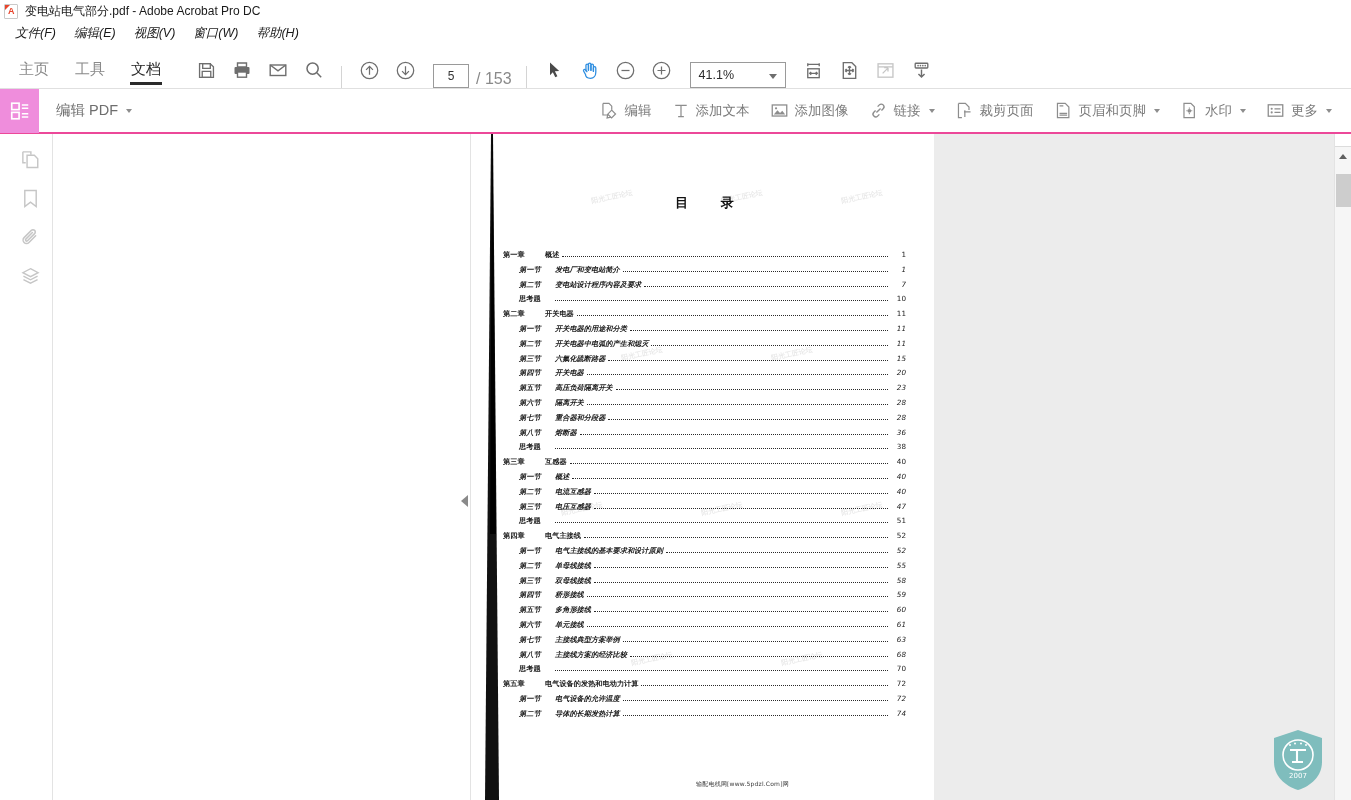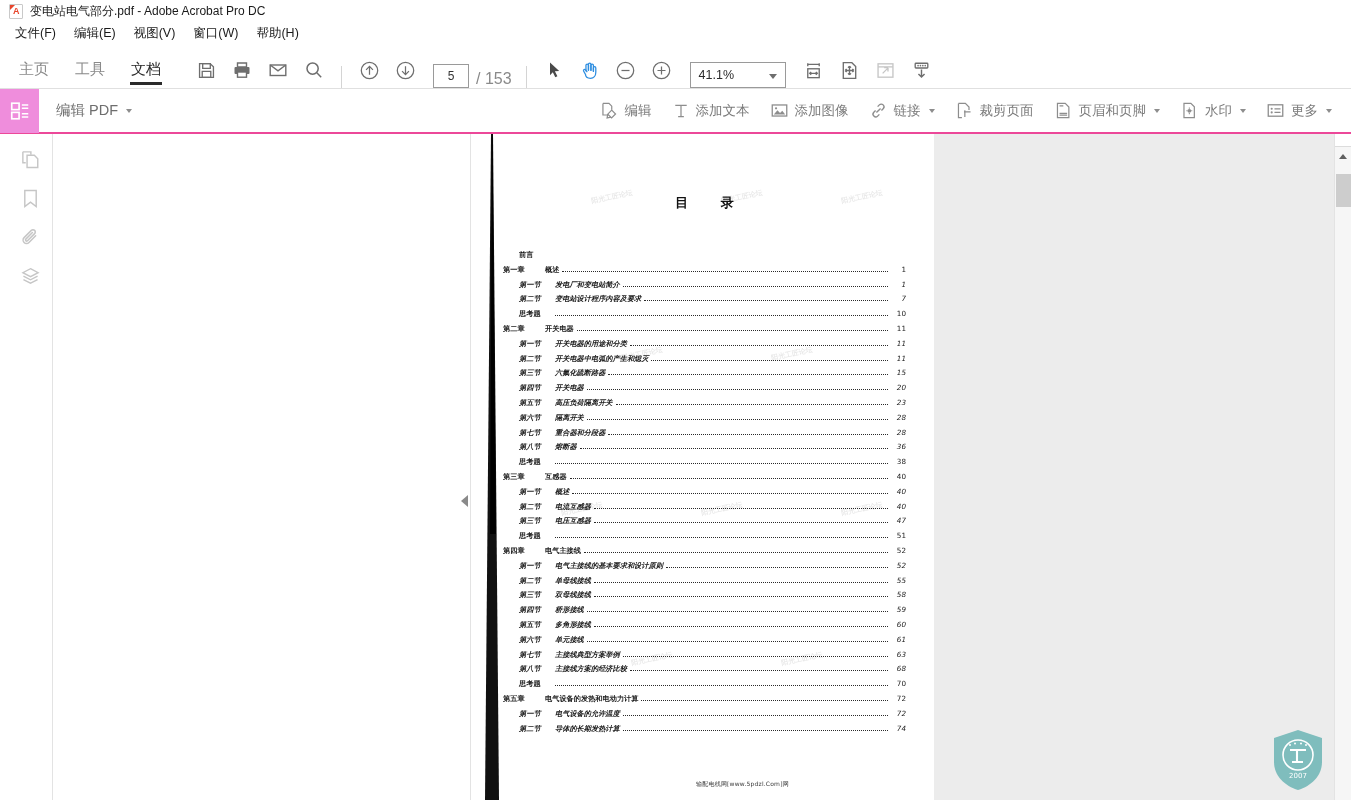--- a/index.html
+++ b/index.html
@@ -5,39 +5,39 @@
   * { box-sizing: border-box; margin: 0; padding: 0; }
   html, body {
     width: 1351px; height: 800px;
     font-family: "Liberation Sans", "DejaVu Sans", sans-serif;
     background: #ffffff;
     overflow: hidden;
   }
   
   .titlebar {
     height: 22px; display: flex; align-items: center;
-    padding-left: 9px; background: #ffffff;
+    padding-left: 4px; background: #ffffff;
     font-size: 12px; color: #1a1a1a;
   }
   .app-icon {
     width: 14px; height: 15px; margin-right: 7px; position: relative;
     background: #ffffff; border: 1px solid #c9c9c9; border-radius: 1px;
   }
   .app-icon:before {
     content: ""; position: absolute; left: 0; top: 0;
     border-top: 5px solid #e8442b; border-right: 5px solid transparent;
   }
   .app-icon:after {
     content: "A"; position: absolute; left: 3px; top: 1px;
     font-size: 9px; color: #e8442b; font-weight: bold; line-height: 11px;
   }
   
   .menubar {
     height: 22px; display: flex; align-items: center;
-    padding-left: 6px; font-size: 12.5px; color: #1a1a1a;
+    padding-left: 6px; font-size: 12.5px; color: #1a1a1a; font-style: italic;
   }
   .menubar .mi { padding: 2px 9px; cursor: default; white-space: nowrap; }
   
   .toolbar {
     height: 45px; display: flex; align-items: flex-end;
     border-bottom: 1px solid #e0e0e0; background: #ffffff;
     padding-left: 6px; position: relative;
   }
   .tabs { display: flex; align-items: flex-end; height: 45px; }
   .tab {
@@ -498,23 +498,20 @@
     <div class="page">
 
       <svg class="binding" viewBox="0 0 26 666" preserveAspectRatio="none">
         <path d="M12 0 L14 0 L20 666 L6 666 Z" fill="#111"></path>
         <path d="M13 0 L13.5 0 L17 400 L11 400 Z" fill="#000"></path>
       </svg>
 
       <div class="toc">
         <div class="toc-title">目 录</div>
         <div class="toc-list" id="toc-list">
-            <div class="toc-row lvl-plain">
-              <span class="num-col">前言</span>
-            </div>
             <div class="toc-row lvl-chapter">
               <span class="num-col">第一章</span>
               <span class="txt">概述</span>
               <span class="dots"></span>
               <span class="pg">1</span>
             </div>
             <div class="toc-row lvl-section">
               <span class="num-col">第一节</span>
               <span class="txt">发电厂和变电站简介</span>
               <span class="dots"></span>

